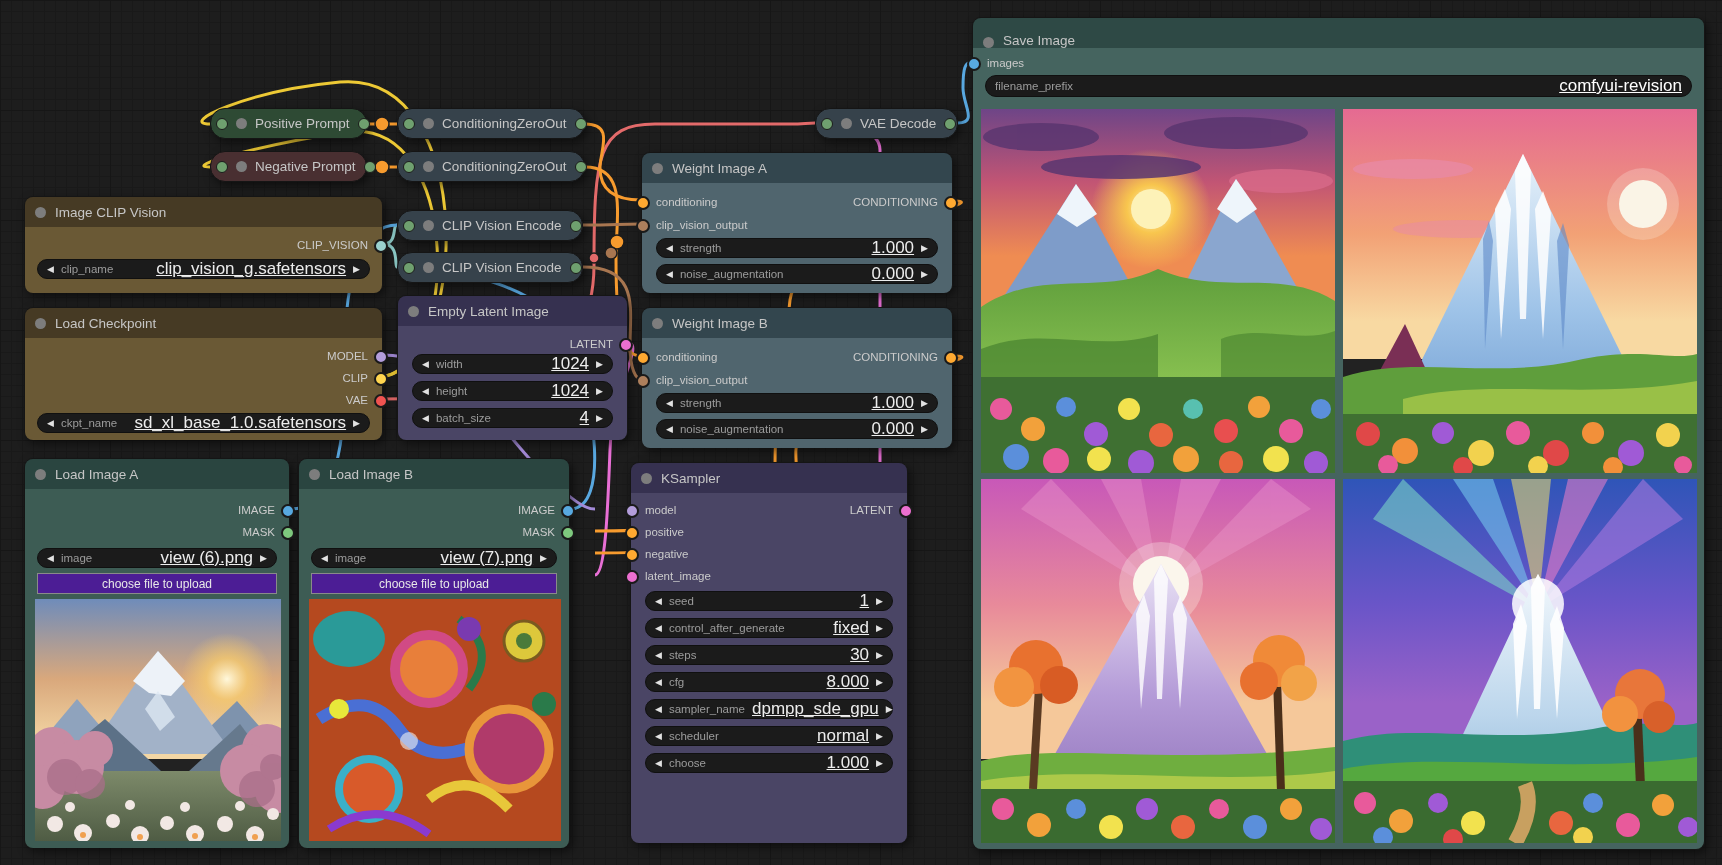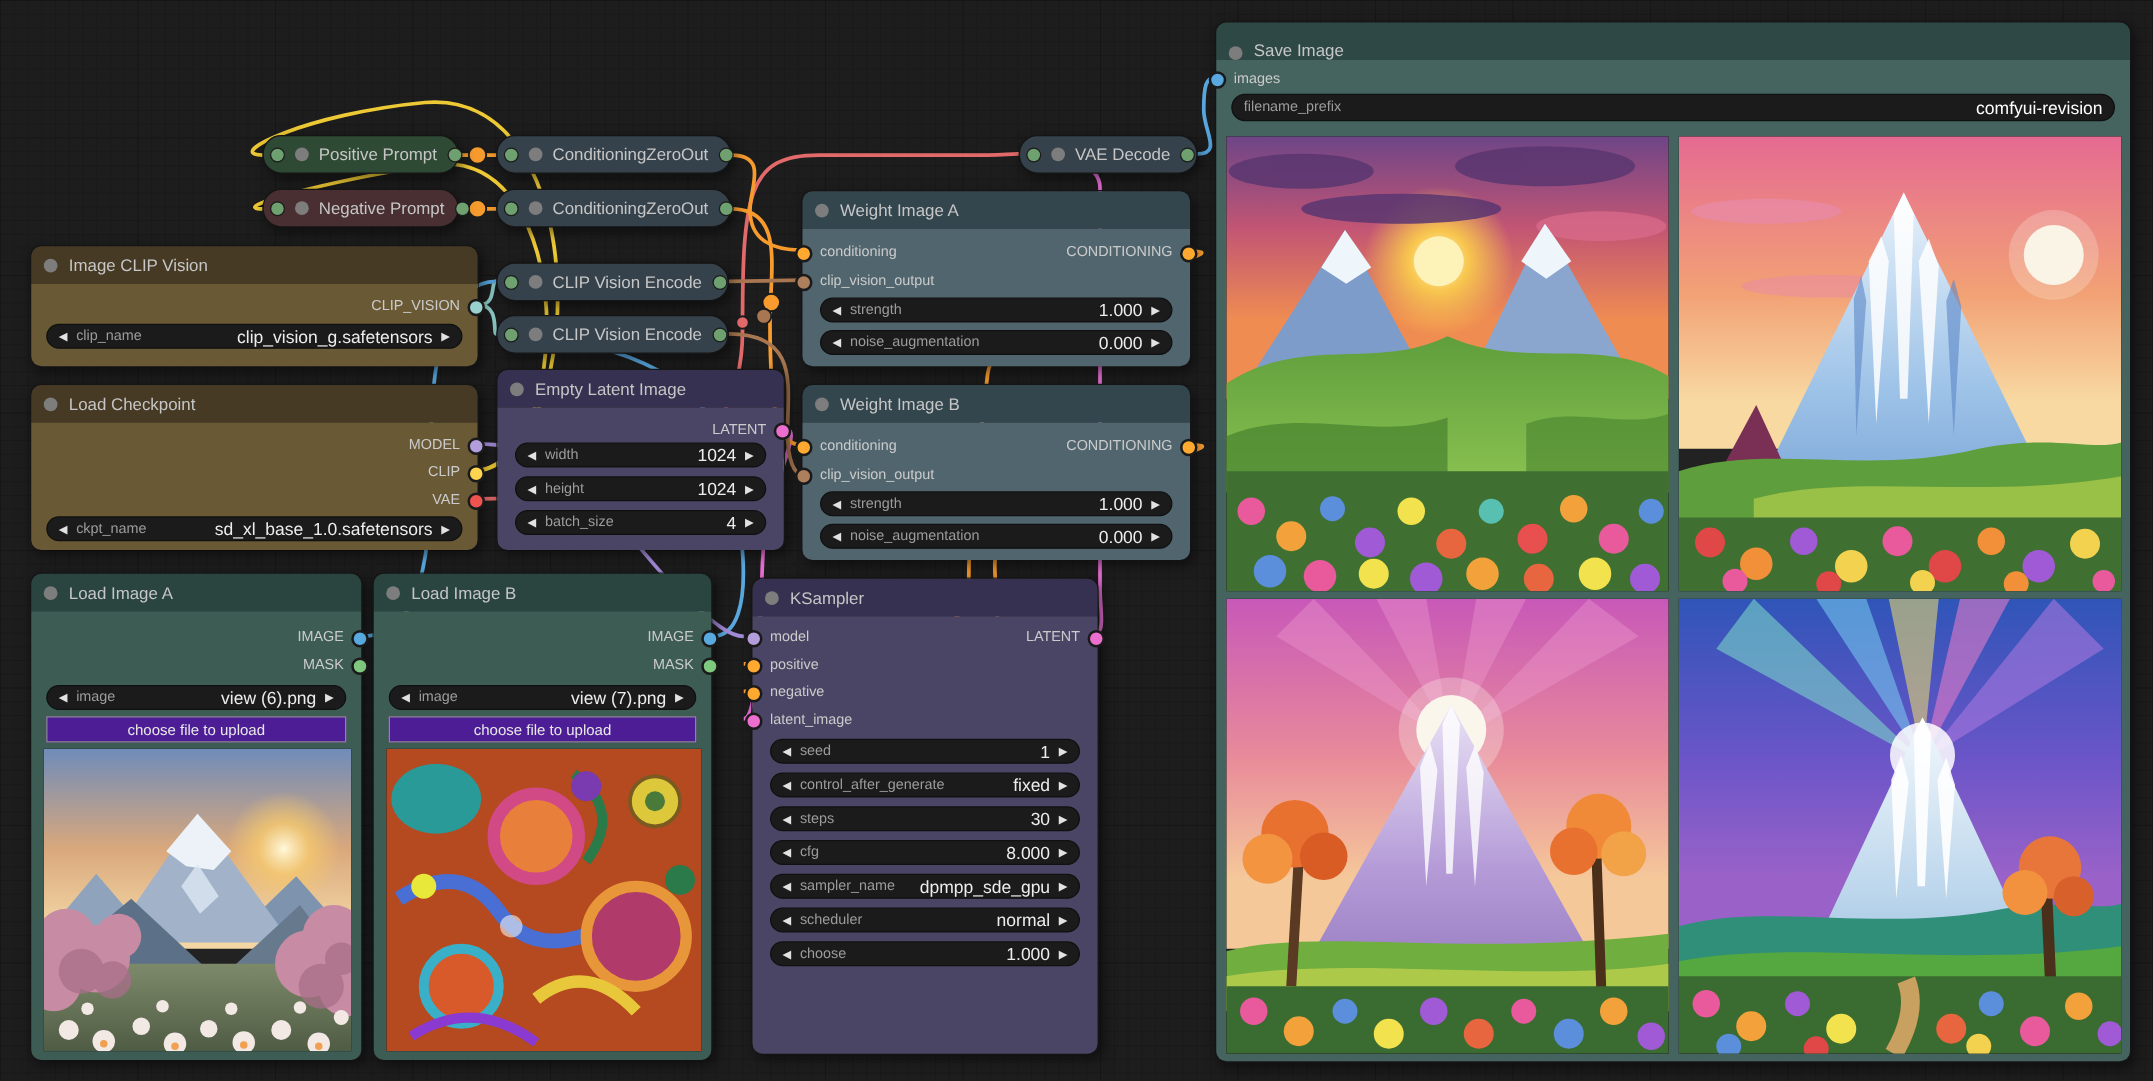--- a/index.html
+++ b/index.html
@@ -36,21 +36,21 @@
   .plabel.out{margin-left:auto;}
   .pdot{position:absolute;width:10px;height:10px;border-radius:50%;border:2px solid #1a1a1a;top:3px;}
   .pdot.in{left:-20px;} .pdot.out{right:-20px;}
   .d-cond{background:#ffa931;} .d-model{background:#b39ddb;} .d-clip{background:#ffd54f;}
   .d-vae{background:#ef5350;} .d-latent{background:#ec6fd0;} .d-image{background:#58a9e0;}
   .d-mask{background:#7ec97e;} .d-cvis{background:#9ad1ce;} .d-cvo{background:#ad7f5c;}
   
   .widget{position:absolute;height:20px;background:#1b1b1b;border:1px solid #101010;border-radius:11px;display:flex;align-items:center;padding:0 9px;gap:7px;box-sizing:border-box;}
   .warrow{color:#e2e2e2;font-size:9px;line-height:1;flex:none;}
   .wlabel{color:#9c9c9c;font-size:11.5px;white-space:nowrap;}
-  .wvalue{margin-left:auto;color:#ededed;font-size:14px;white-space:nowrap;}
+  .wvalue{margin-left:auto;color:#ededed;font-size:17px;white-space:nowrap;text-decoration:underline;}
   .upload-btn{position:absolute;height:21px;background:#4c1d95;border:1px solid #8a8a8a;color:#e8e8e8;font-size:12px;display:flex;align-items:center;justify-content:center;box-sizing:border-box;}
   .preview{position:absolute;overflow:hidden;background:#222;}
   .preview svg{display:block;}
 </style>
 </head>
 <body>
 
 <div id="canvas">
 
   <svg id="wires" width="1722" height="865" viewBox="0 0 1722 865">
@@ -259,21 +259,21 @@
       </div>
       <div class="widget" style="left:14px;right:14px;top:81px;">
         <span class="warrow">◀</span>
         <span class="wlabel">noise_augmentation</span>
         <span class="wvalue">0.000</span>
         <span class="warrow">▶</span>
       </div>
     </div>
   </div>
 
-  <div class="node c-purple" style="left:601px;top:462px;width:278px;height:381px;">
+  <div class="node c-purple" style="left:630px;top:462px;width:278px;height:381px;">
     <div class="nhead">
       <span class="tdot"></span>
       <span>KSampler</span>
     </div>
     <div class="nbody" style="height:350px;">
       <div class="prow" style="top:8px;">
         <span class="pdot in d-model"></span>
         <span class="plabel">model</span>
         <span class="plabel out">LATENT</span>
         <span class="pdot out d-latent"></span>

